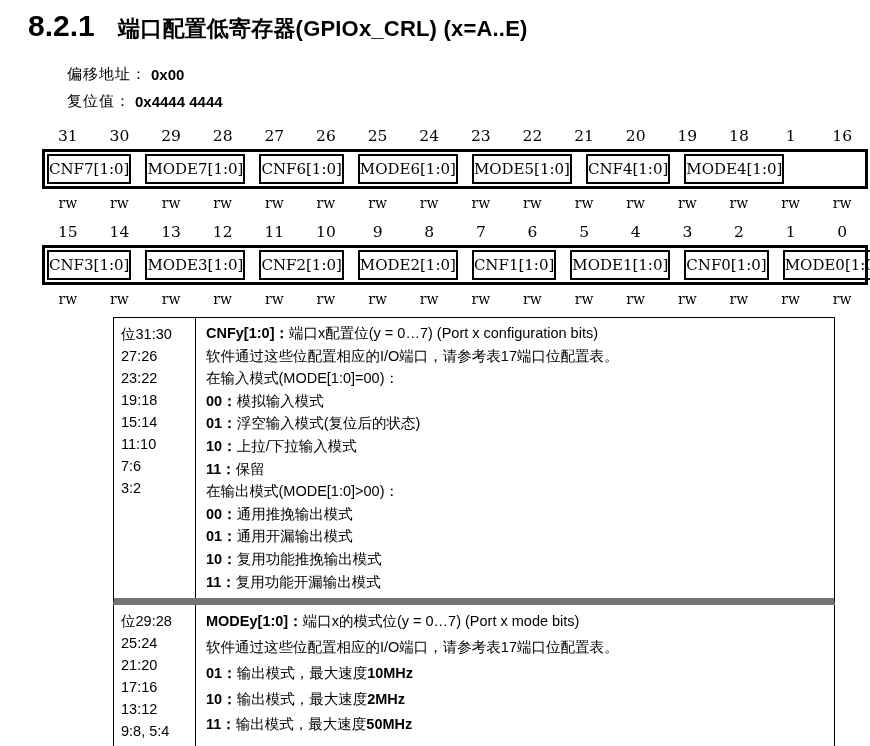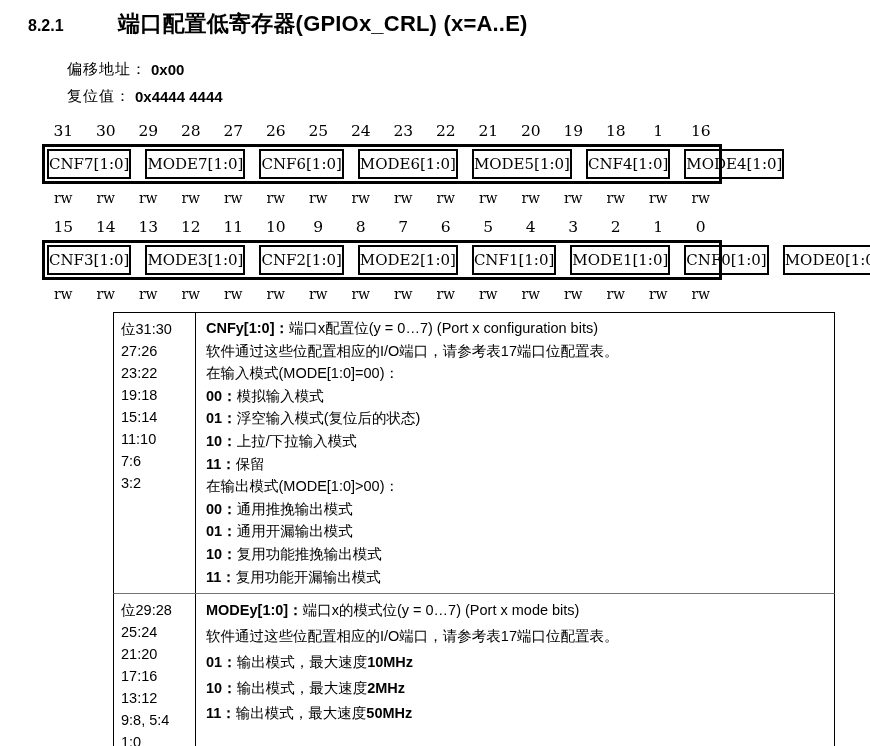--- a/index.html
+++ b/index.html
@@ -5,31 +5,31 @@
   * { margin:0; padding:0; box-sizing:border-box; }
   html,body { background:#fff; }
   body {
     width:870px; height:746px;
     font-family:"Liberation Sans", sans-serif;
     color:#000; overflow:hidden; position:relative;
   }
 
   
   .sec-heading { display:flex; margin:9px 0 0 28px; align-items:baseline; }
-  .sec-num  { font-size:16px; font-weight:bold; width:90px; }
+  .sec-num  { font-size:30px; font-weight:bold; width:90px; }
   .sec-title{ font-size:22px; font-weight:bold; letter-spacing:0.2px;text-align:right; }
 
   
   .meta { margin:17px 0 0 67px; }
   .meta-line { height:27px; font-size:15px; display:flex; align-items:center; }
   .meta-label { font-family:"Liberation Serif", serif; letter-spacing:1px; }
   .meta-value { font-weight:bold; margin-left:4px; }
 
   
-  .reg-area { margin-left:42px; width:680px; }
+  .reg-area { margin-left:42px; width:826px; }
   .reg-block1 { margin-top:12px; }
   .reg-block2 { margin-top:12px; }
   .bit-numbers, .rw-row {
     display:grid; grid-template-columns:repeat(16,1fr);
     font-family:"DejaVu Serif", serif;
     text-align:center;
   }
   .bit-numbers { font-size:15.5px; margin-bottom:4px; }
   .rw-row { font-size:14px; margin-top:6px; }
   .fields-grid {
@@ -39,21 +39,21 @@
   }
   .field-cell {
     border:2px solid #000; height:30px;
     display:flex; align-items:center; justify-content:center;
     font-family:"DejaVu Serif", serif; font-size:15px;
     white-space:nowrap;
   }
 
   
   .desc-table { margin:10px 0 0 113px; width:722px; border-top:1px solid #000; }
-  .desc-row { display:flex; border-left:1px solid #000; border-right:1px solid #000; border-bottom:1px solid #737373; }
+  .desc-row { display:flex; border-left:1px solid #000; border-right:1px solid #000; border-bottom:7px solid #737373; }
   .desc-left {
     width:82px; flex:0 0 82px; border-right:1px solid #000;
     padding:5px 2px 4px 7px; font-size:14.5px; line-height:22px;
   }
   .desc-right { flex:1; padding:4px 12px 5px 10px; font-size:14.5px; }
   .row-cnf  .desc-right { line-height:22.6px; }
   .row-mode .desc-right { line-height:25.8px; }
   .seg-b { font-weight:bold; }
 </style>
 </head>

